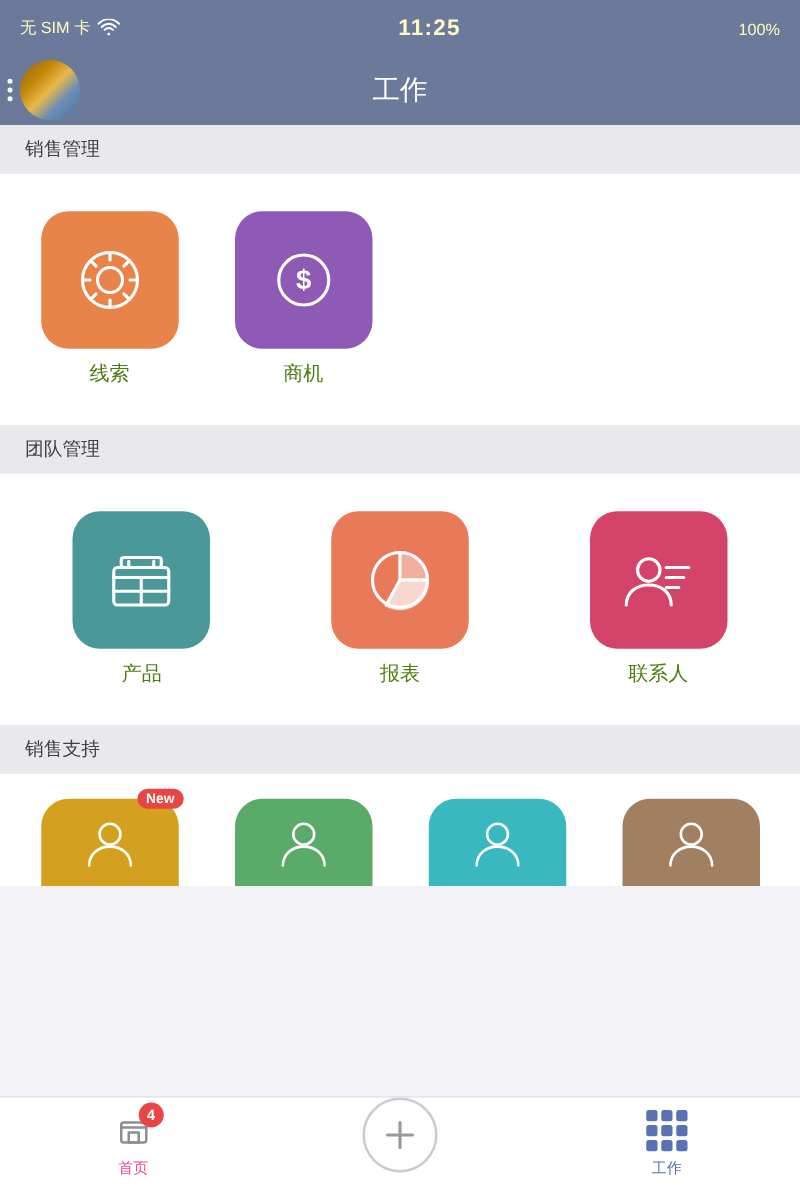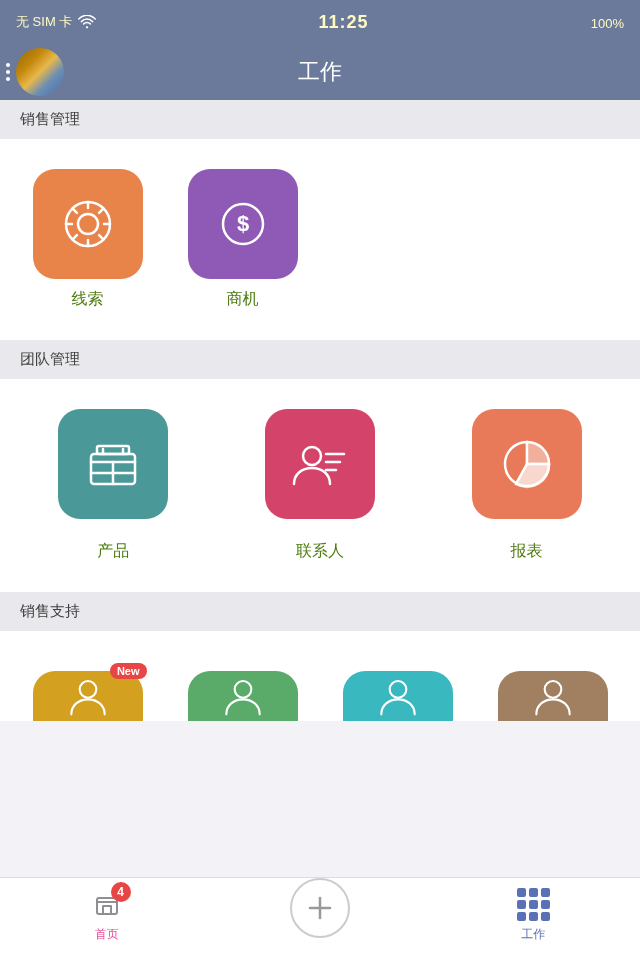--- a/index.html
+++ b/index.html
@@ -110,21 +110,21 @@
       flex-direction: column;
       align-items: center;
       gap: 10px;
       padding: 10px 0;
     }
     .grid-item-3col {
       width: 33.33%;
       display: flex;
       flex-direction: column;
       align-items: center;
-      gap: 22px;
+      gap: 10px;
       padding: 10px 0;
     }
     .app-icon {
       width: 110px;
       height: 110px;
       border-radius: 22px;
       display: flex;
       align-items: center;
       justify-content: center;
     }
@@ -169,21 +169,20 @@
       align-items: center;
     }
     .partial-icon {
       width: 110px;
       height: 70px;
       border-radius: 22px 22px 0 0;
       display: flex;
       align-items: center;
       justify-content: center;
       position: relative;
-      margin-top: 20px;
     }
     .new-badge {
       position: absolute;
       top: -8px;
       right: -4px;
       background: #e84545;
       color: white;
       font-size: 11px;
       font-weight: 700;
       padding: 2px 7px;
@@ -360,45 +359,45 @@
         <line x1="40" y1="20" x2="40" y2="15"></line>
         <rect x="14" y="12" width="32" height="8" rx="2"></rect>
         <line x1="30" y1="28" x2="30" y2="50"></line>
         <line x1="8" y1="39" x2="52" y2="39"></line>
       </svg>
     </div>
     <span class="app-label">产品</span>
   </div>
 
   <div class="grid-item-3col">
-    <div class="app-icon icon-pink">
-      <svg viewBox="0 0 60 60">
-        <circle cx="22" cy="22" r="9"></circle>
-        <path d="M4 50c0-10 8-16 18-16s18 6 18 16"></path>
-        <line x1="36" y1="20" x2="54" y2="20"></line>
-        <line x1="36" y1="28" x2="50" y2="28"></line>
-        <line x1="36" y1="36" x2="46" y2="36"></line>
-      </svg>
-    </div>
-    <span class="app-label">联系人</span>
-  </div>
-
-  <div class="grid-item-3col">
     <div class="app-icon icon-salmon">
       <svg viewBox="0 0 60 60">
         <circle cx="30" cy="30" r="22"></circle>
         <path d="M30 30 L30 8 A22 22 0 0 1 52 30 Z" fill="white" opacity="0.4" stroke="white"></path>
         <path d="M30 30 L52 30 A22 22 0 0 1 19 50 Z" fill="white" opacity="0.7" stroke="white"></path>
         <line x1="30" y1="30" x2="30" y2="8"></line>
         <line x1="30" y1="30" x2="52" y2="30"></line>
         <line x1="30" y1="30" x2="19" y2="50"></line>
       </svg>
     </div>
     <span class="app-label">报表</span>
   </div>
+
+  <div class="grid-item-3col">
+    <div class="app-icon icon-pink">
+      <svg viewBox="0 0 60 60">
+        <circle cx="22" cy="22" r="9"></circle>
+        <path d="M4 50c0-10 8-16 18-16s18 6 18 16"></path>
+        <line x1="36" y1="20" x2="54" y2="20"></line>
+        <line x1="36" y1="28" x2="50" y2="28"></line>
+        <line x1="36" y1="36" x2="46" y2="36"></line>
+      </svg>
+    </div>
+    <span class="app-label">联系人</span>
+  </div>
 </div>
 
 <div class="section-header">销售支持</div>
 <div class="partial-row">
 
   <div class="partial-item">
     <div class="partial-icon" style="background:#d4a020; width:110px;">
       <span class="new-badge">New</span>
       <svg width="50" height="50" viewBox="0 0 60 60" stroke="white" fill="none" stroke-width="2.5" stroke-linecap="round" stroke-linejoin="round">
         <circle cx="30" cy="22" r="10"></circle>

